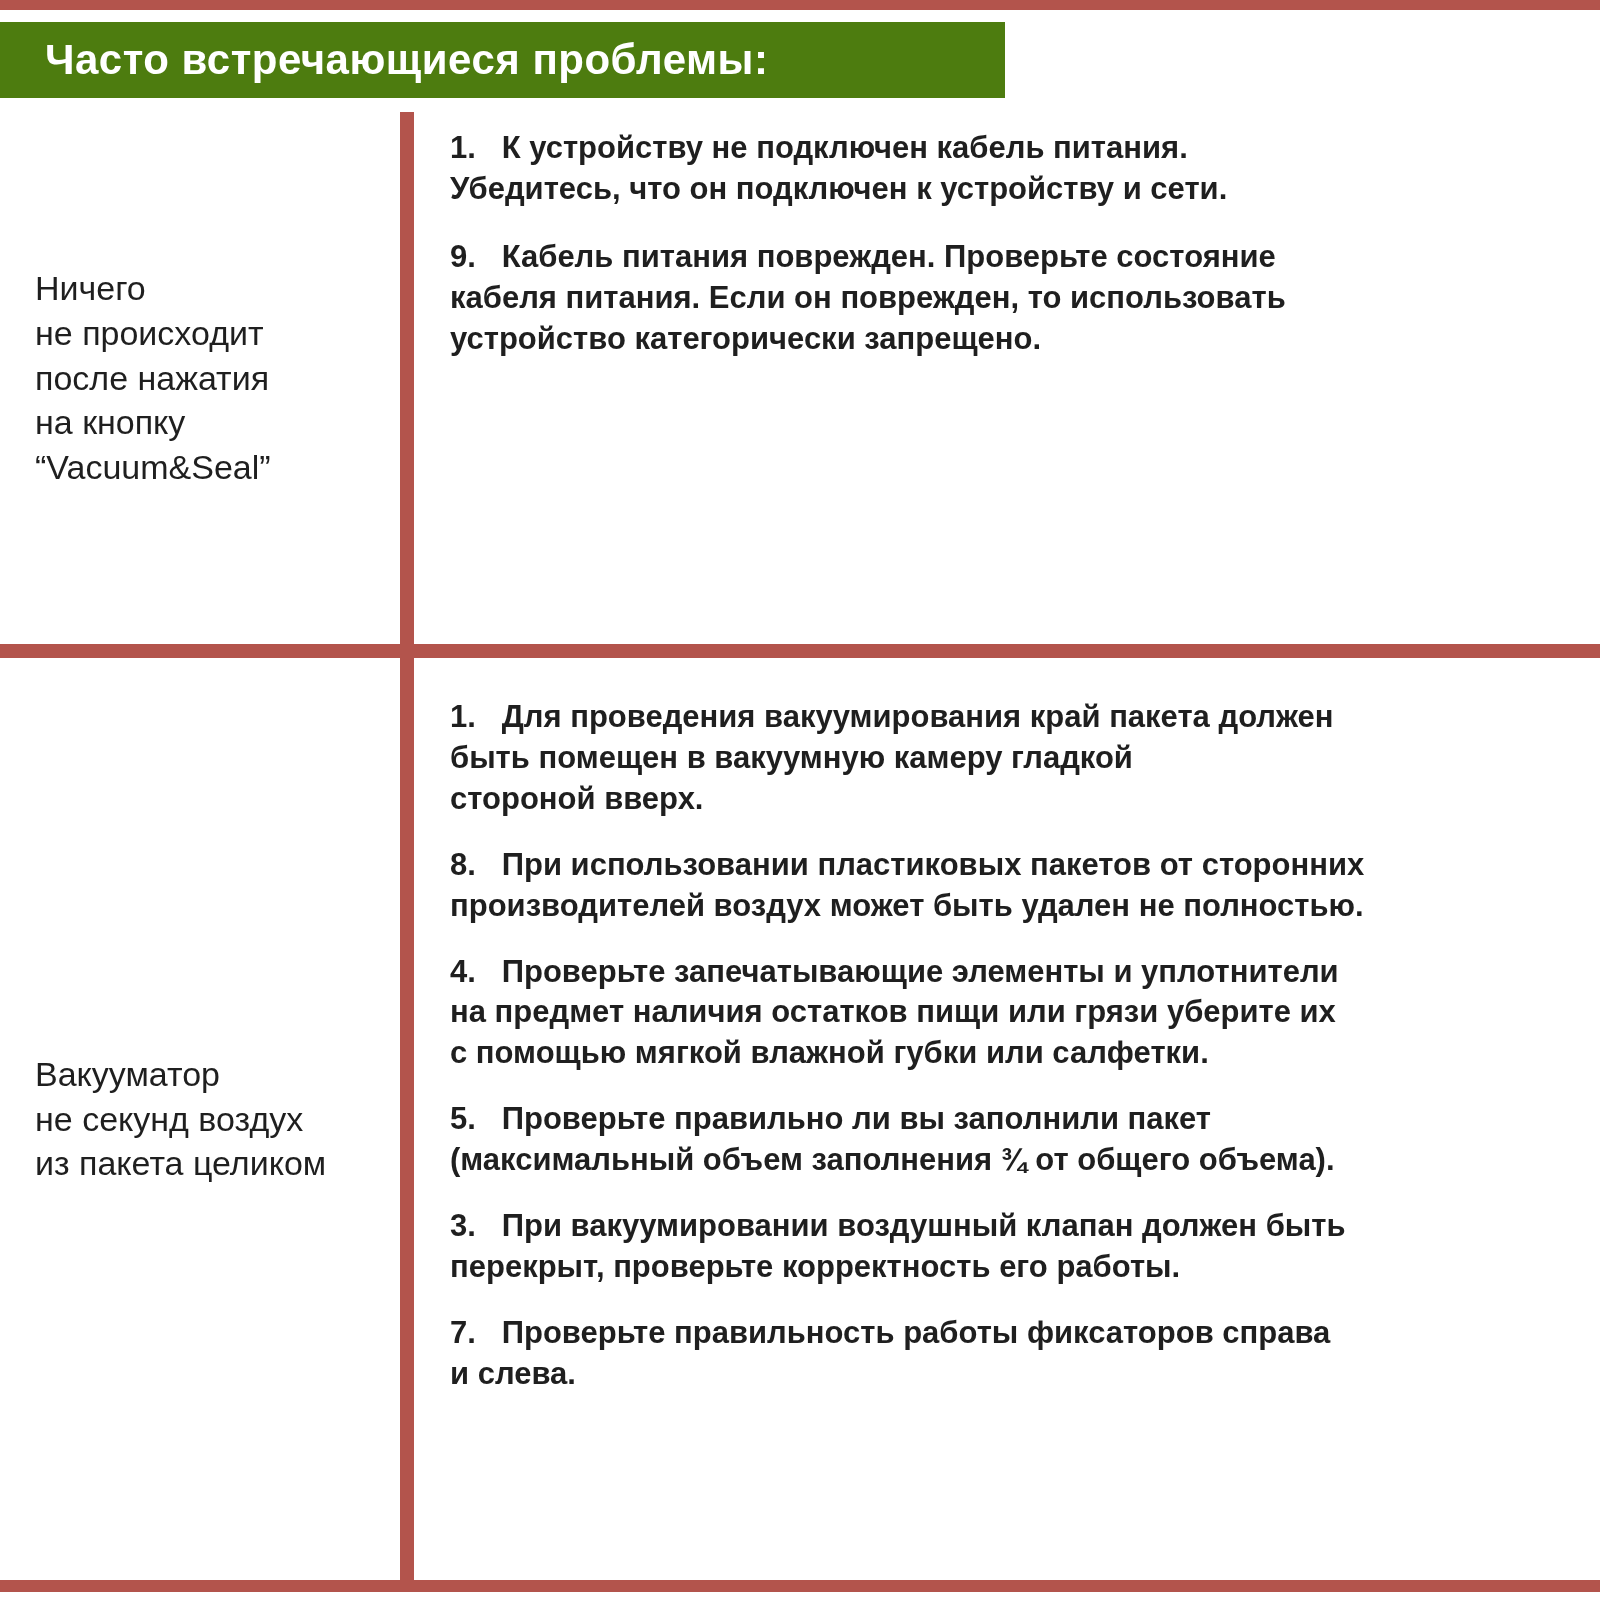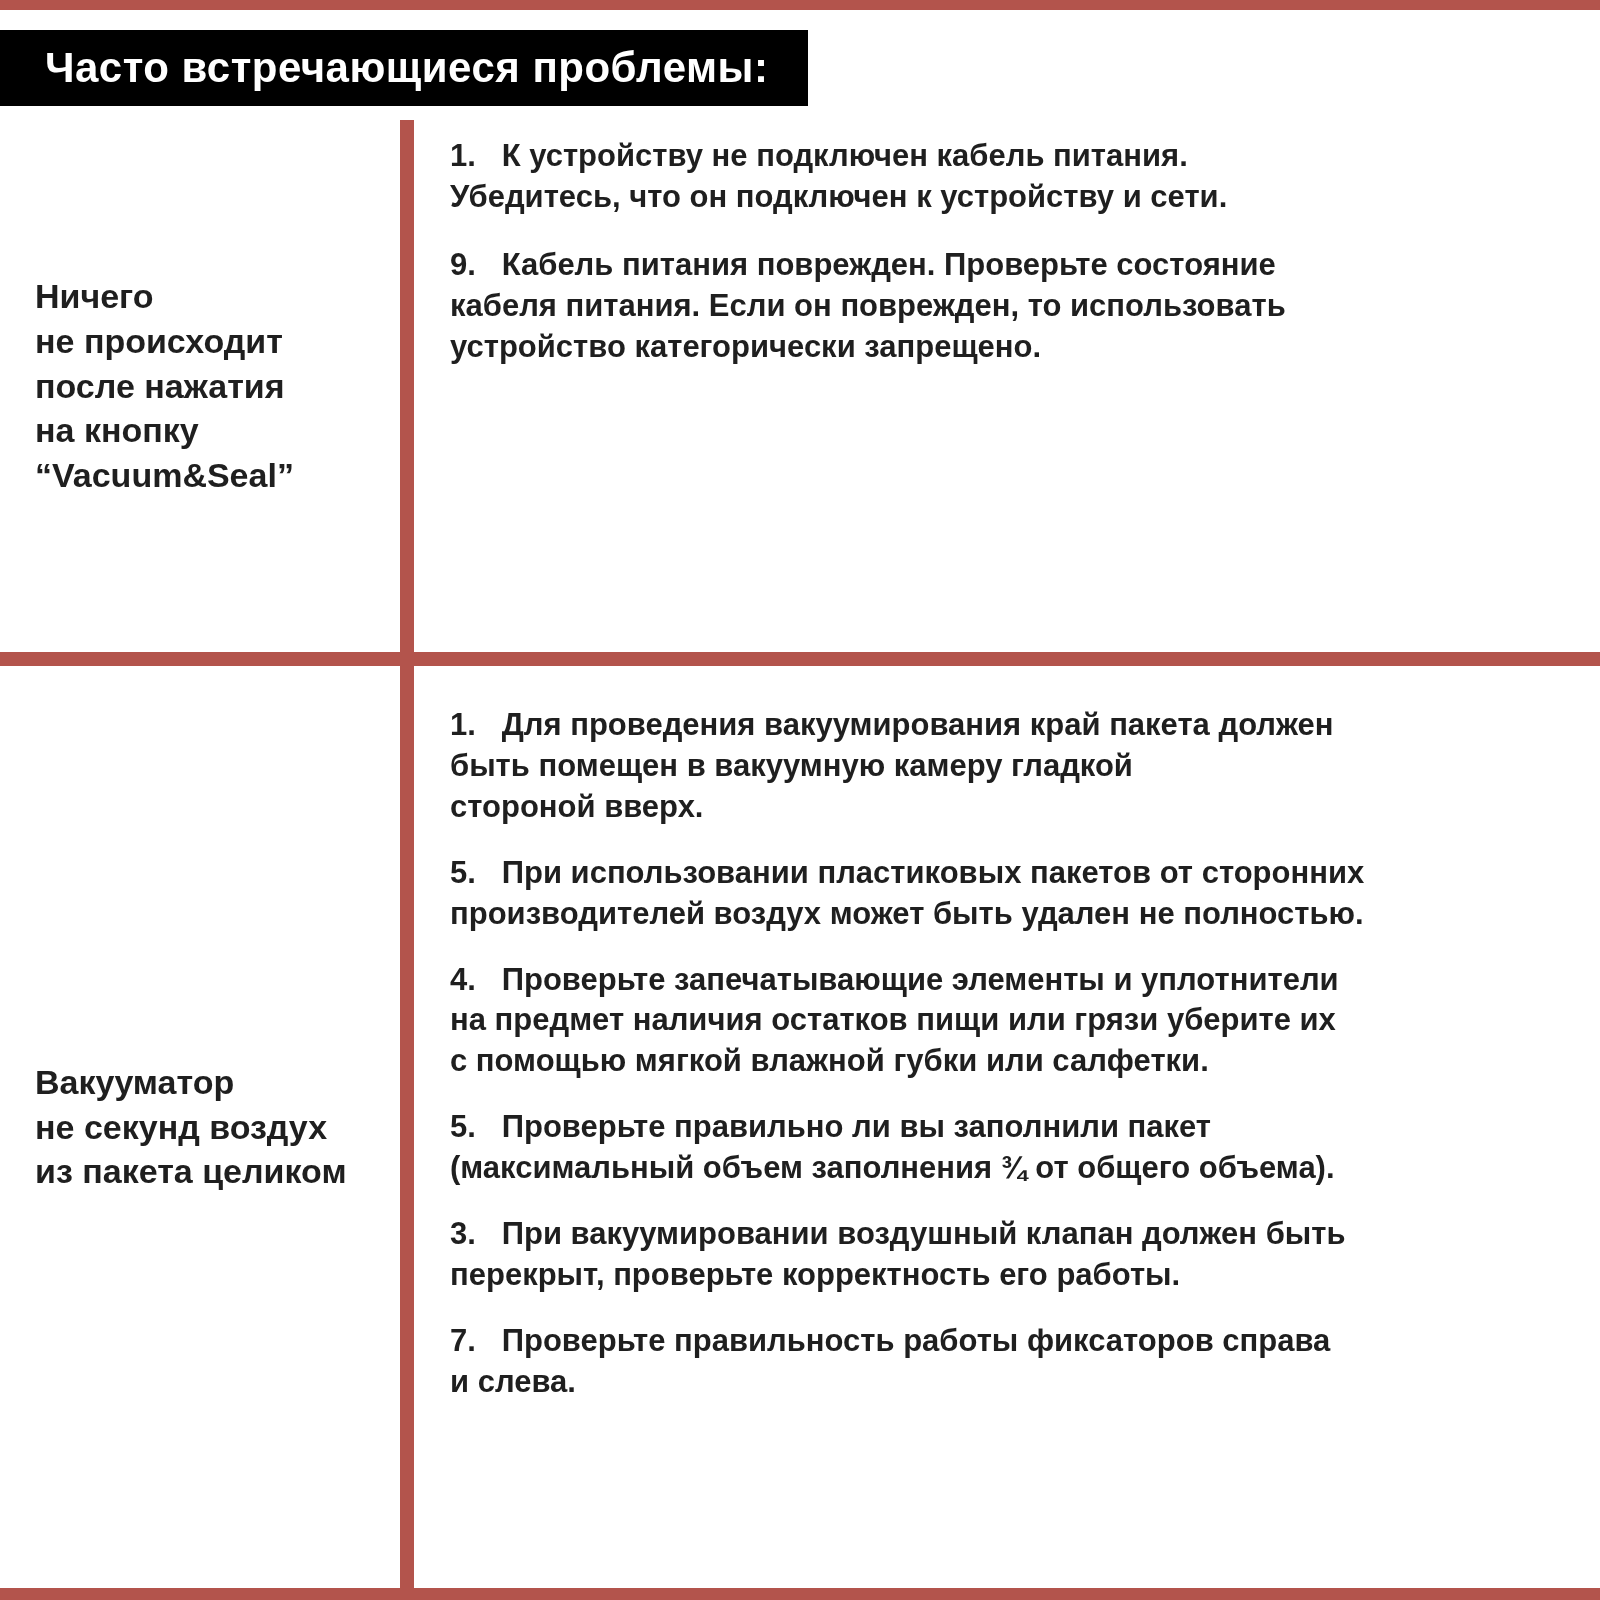--- a/index.html
+++ b/index.html
@@ -11,24 +11,24 @@
     font-family: "Liberation Sans", "DejaVu Sans", sans-serif;
     color: #1f1f1f;
     overflow: hidden;
   }
   .top-strip {
     width: 1600px;
     height: 10px;
     background: #b3544c;
   }
   .title-bar {
-    margin-top: 20px;
-    width: 808px;
+    margin-top: 12px;
+    width: 1005px;
     height: 76px;
-    background: #000000;
+    background: #4d7c0f;
     display: flex;
     align-items: center;
   }
   .title-bar h1 {
     margin: 0;
     padding-left: 45px;
     font-size: 42px;
     font-weight: 700;
     color: #ffffff;
     letter-spacing: 0.5px;
@@ -42,21 +42,21 @@
   }
   .trow.row1 { height: 532px; }
   .trow.row2 { height: 922px; }
   .cell-left {
     display: flex;
     align-items: center;
     padding-left: 35px;
   }
   .problem-text {
     font-size: 34px;
-    font-weight: 700;
+    font-weight: 400;
     line-height: 1.32;
     white-space: pre-line;
   }
   .vdiv {
     background: #b3544c;
     height: 100%;
   }
   .cell-right {
     padding: 16px 20px 0 36px;
   }
@@ -115,21 +115,21 @@
     <div class="cell-left">
       <div class="problem-text">Вакууматор
 не секунд воздух
 из пакета целиком</div>
     </div>
     <div class="vdiv"></div>
     <div class="cell-right">
       <p class="sol">1.   Для проведения вакуумирования край пакета должен
 быть помещен в вакуумную камеру гладкой
 стороной вверх.</p>
-      <p class="sol">5.   При использовании пластиковых пакетов от сторонних
+      <p class="sol">8.   При использовании пластиковых пакетов от сторонних
 производителей воздух может быть удален не полностью.</p>
       <p class="sol">4.   Проверьте запечатывающие элементы и уплотнители
 на предмет наличия остатков пищи или грязи уберите их
 с помощью мягкой влажной губки или салфетки.</p>
       <p class="sol">5.   Проверьте правильно ли вы заполнили пакет
 (максимальный объем заполнения ¾ от общего объема).</p>
       <p class="sol">3.   При вакуумировании воздушный клапан должен быть
 перекрыт, проверьте корректность его работы.</p>
       <p class="sol">7.   Проверьте правильность работы фиксаторов справа
 и слева.</p>

